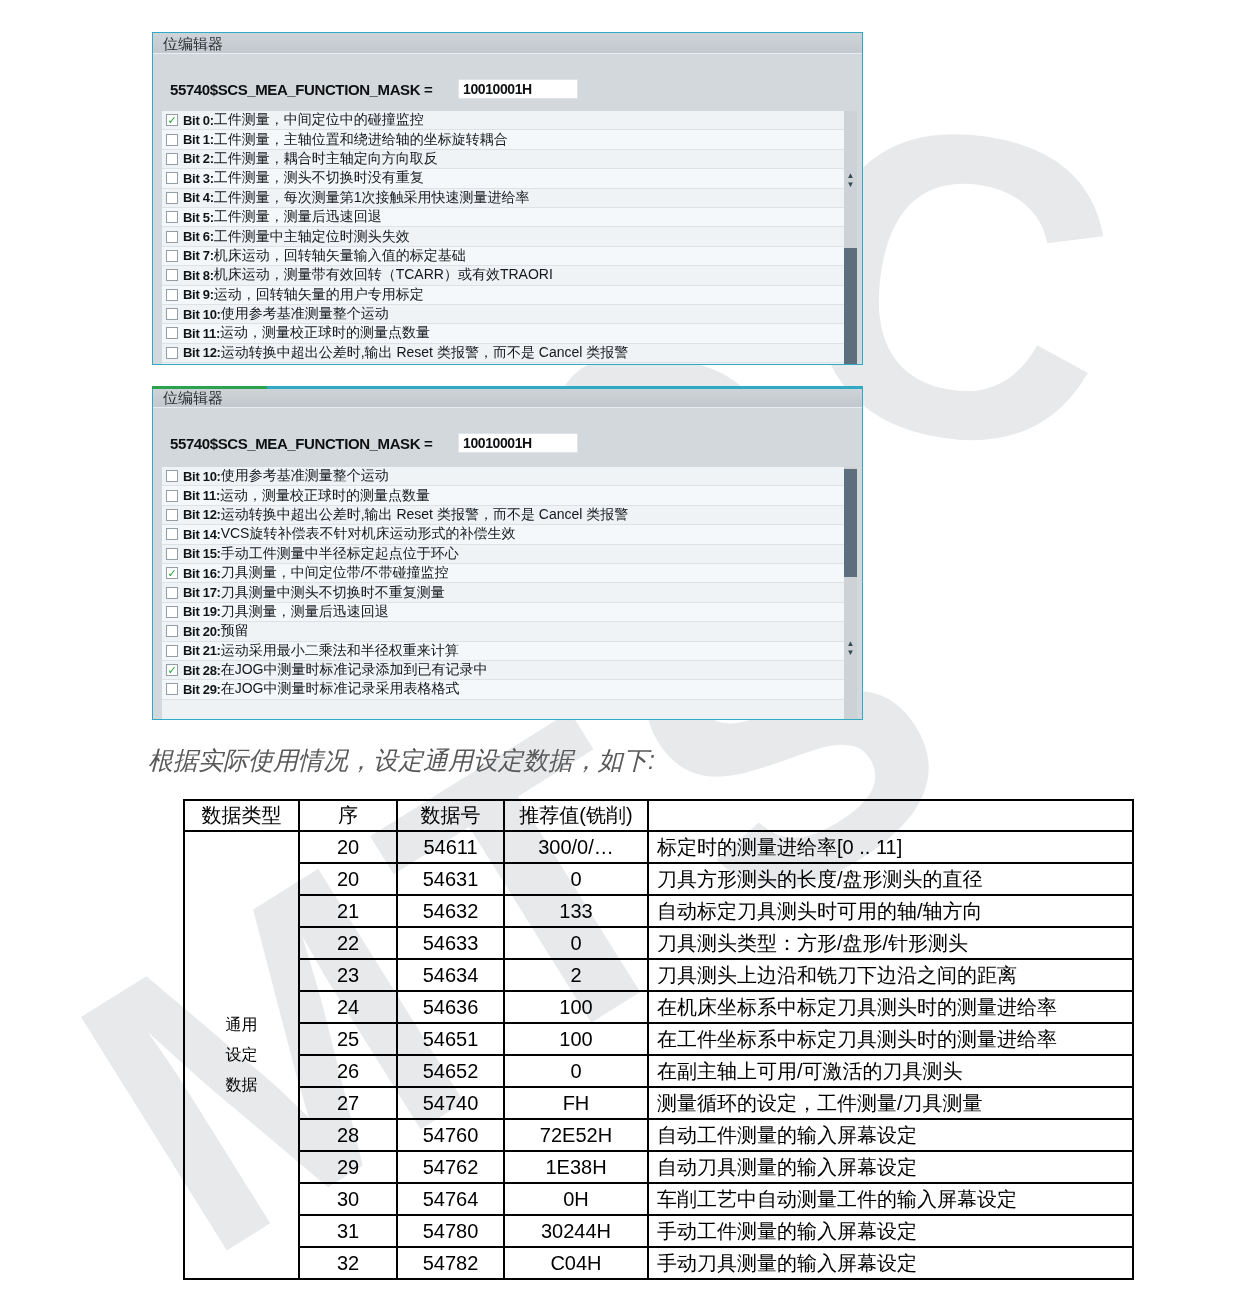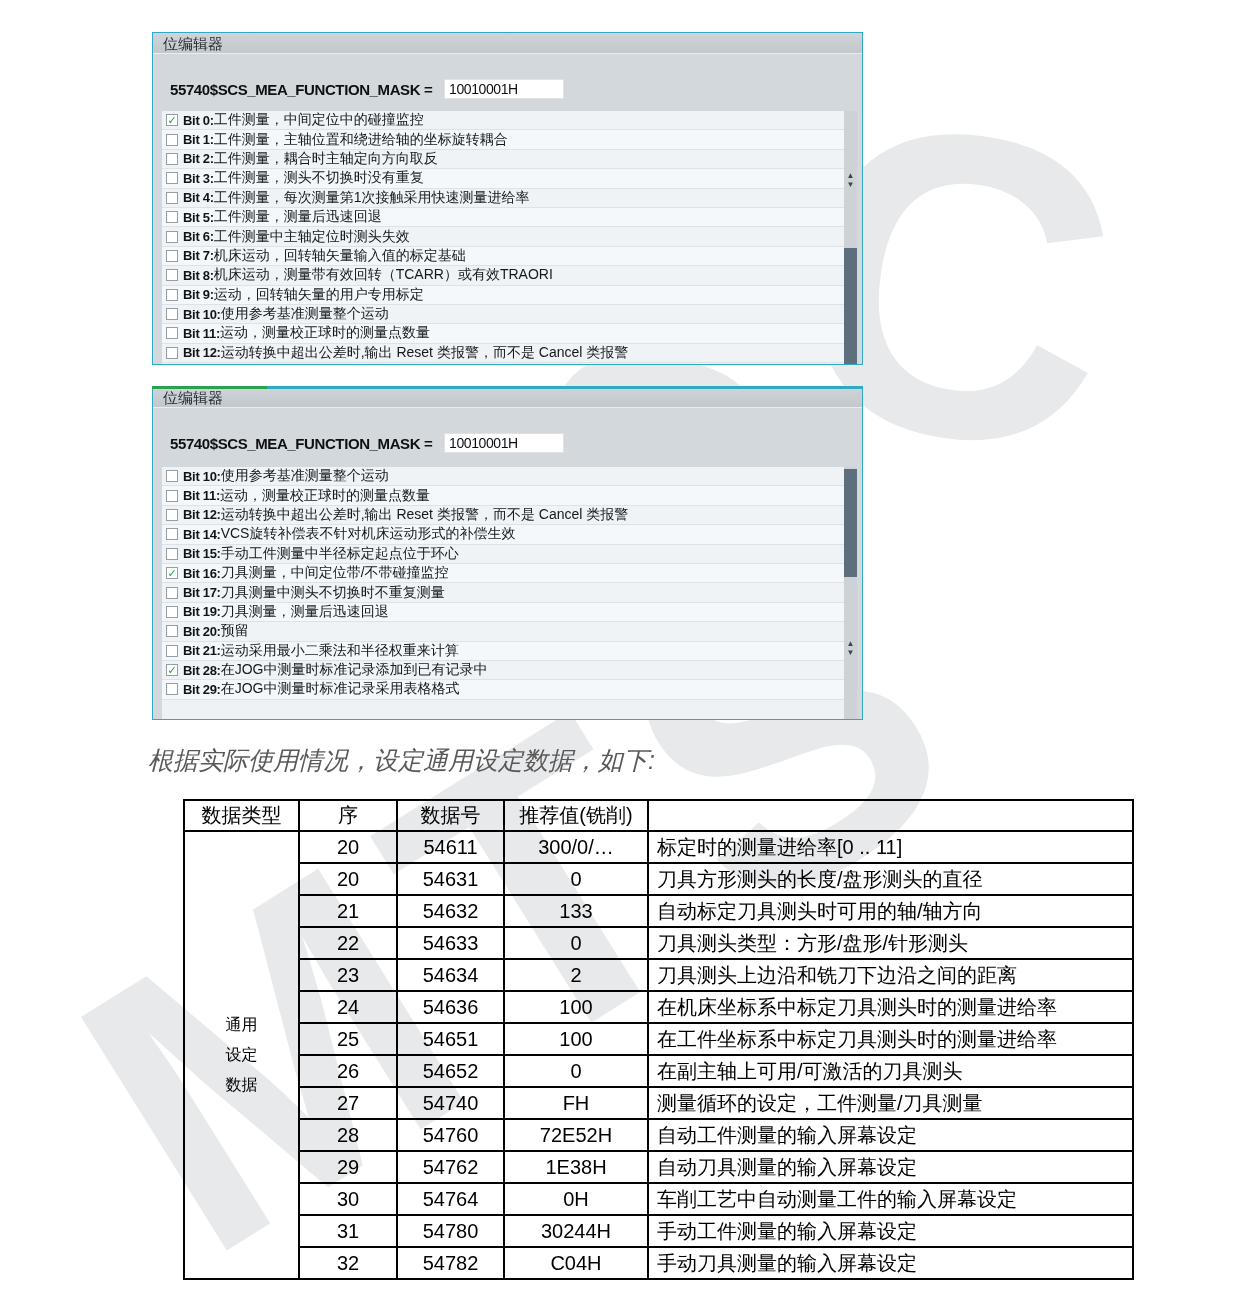--- a/index.html
+++ b/index.html
@@ -18,23 +18,23 @@
           border:1px solid #2fa9c4;box-sizing:border-box;}
   .dialog-1{left:152px;top:32px;height:333px;}
   .dialog-2{left:152px;top:386px;height:334px;}
   .top-border{position:absolute;left:-1px;top:-1px;width:711px;height:3px;
       background:linear-gradient(to right,#2ba04f 0 115px,#2fa9c4 115px 100%);}
   .title-bar{height:21px;background:linear-gradient(#cfd4d8,#c2c8cd);
       border-bottom:1px solid #e9edef;color:#2b2f33;font-size:15px;
       padding:2px 0 12px 10px;box-sizing:border-box;}
   .mask-row{position:absolute;left:17px;top:46px;height:22px;line-height:21px;
       font-weight:bold;font-size:15px;letter-spacing:-0.4px;color:#0d0f11;white-space:nowrap;}
-  .mask-input{display:inline-block;vertical-align:top;margin-left:8px;width:120px;height:20px;
+  .mask-input{display:inline-block;vertical-align:top;margin-left:22px;width:120px;height:20px;
       background:#ffffff;border:1px solid #dfe3e6;box-sizing:border-box;
-      font-weight:normal;font-size:14px;line-height:18px;padding-left:4px;color:#0d0f11;}
+      font-weight:bold;font-size:14px;line-height:18px;padding-left:4px;color:#0d0f11;}
   .bit-list{position:absolute;left:9px;width:684px;background:#eef2f5;overflow:hidden;}
   .dialog-1 .bit-list{top:78px;height:253px;}
   .dialog-2 .bit-list{top:80px;height:252px;}
   .bit-row{height:19.4px;box-sizing:border-box;border-bottom:1px solid #dde2e6;
       display:flex;align-items:center;padding-left:2px;background:#eff3f6;}
   .bit-row:nth-child(even){background:#f5f8fa;}
   .cb{width:12px;height:12px;box-sizing:border-box;background:#ffffff;border:1px solid #969da4;
       margin:0 5px 0 2px;flex:0 0 auto;font-size:11px;line-height:10px;text-align:center;
       color:#17a62e;font-weight:bold;}
   .bit-id{font-weight:bold;font-size:13px;letter-spacing:-0.3px;color:#111417;

